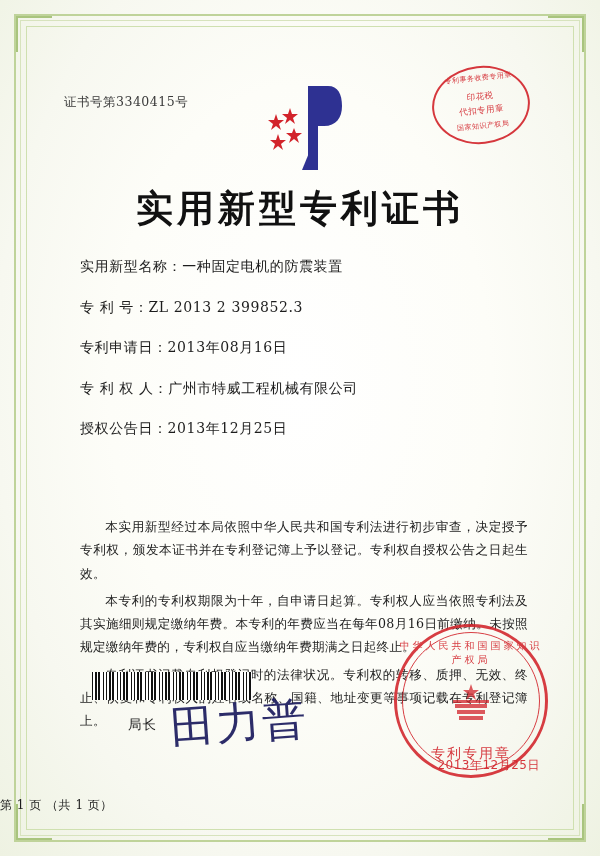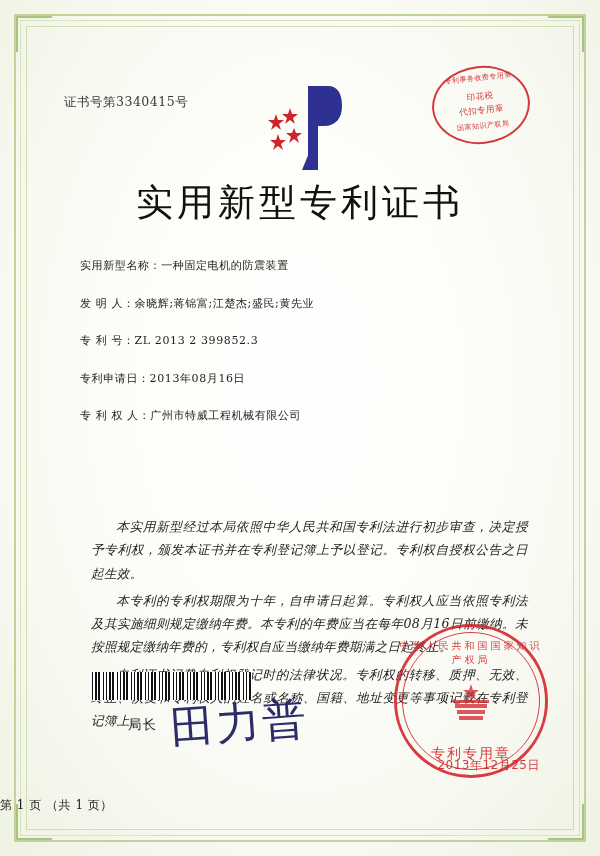--- a/index.html
+++ b/index.html
@@ -70,43 +70,43 @@
     position:absolute;left:0;right:0;text-align:center;
     font-size:7px;letter-spacing:.5px;line-height:1.15;
     font-family:"DejaVu Sans","Liberation Sans",sans-serif;
   }
   .seal-top .l1{top:6px;}
   .seal-top .l2{top:24px;font-size:8.5px;}
   .seal-top .l3{top:38px;font-size:8.5px;}
   .seal-top .l4{top:54px;}
 
   .title{
-    position:absolute;left:0;right:0;top:178px;
+    position:absolute;left:0;right:0;top:184px;
     text-align:center;
-    font-size:37px;font-weight:normal;letter-spacing:4px;
+    font-size:37px;font-weight:bold;letter-spacing:4px;
     color:#111;
     font-family:"DejaVu Serif","Liberation Serif",serif;
   }
 
   .fields{
     position:absolute;left:80px;top:258px;right:70px;
   }
   .field{
-    font-size:11px;color:#1d1d1d;margin-bottom:22.5px;letter-spacing:.6px;
+    font-size:14px;color:#1d1d1d;margin-bottom:22.5px;letter-spacing:.6px;
     white-space:nowrap;
   }
   .field .lbl{display:inline;}
   .field .val{display:inline;}
 
   .paras{
     position:absolute;left:80px;right:72px;top:515px;
     font-size:12.6px;line-height:1.85;color:#1d1d1d;
     text-align:justify;letter-spacing:.3px;
   }
-  .paras p{margin:0 0 4px 11px;text-indent:2em;font-style:italic;}
+  .paras p{margin:0 0 4px 0;text-indent:2em;}
 
   .barcode{
     position:absolute;left:92px;top:672px;width:160px;height:28px;
     background:repeating-linear-gradient(90deg,
       #111 0 1px, #fff 1px 3px, #111 3px 5px, #fff 5px 6px,
       #111 6px 8px, #fff 8px 11px, #111 11px 12px, #fff 12px 14px);
   }
 
   .director{
     position:absolute;left:128px;top:716px;
@@ -197,30 +197,30 @@
     <div class="st-line l4">国家知识产权局</div>
   </div>
 
   <div class="title">实用新型专利证书</div>
 
   <div class="fields">
     <div class="field">
       <span class="lbl">实用新型名称：</span><span class="val">一种固定电机的防震装置</span>
     </div>
     <div class="field">
-      <span class="lbl">发 明 人：</span><span class="val">余晓辉;蒋锦富;江楚杰;盛民;黄先业</span>
-    </div>
-    <div class="field">
       <span class="lbl">专 利 号：</span><span class="val">ZL 2013 2 399852.3</span>
     </div>
     <div class="field">
       <span class="lbl">专利申请日：</span><span class="val">2013年08月16日</span>
     </div>
     <div class="field">
       <span class="lbl">专 利 权 人：</span><span class="val">广州市特威工程机械有限公司</span>
+    </div>
+    <div class="field">
+      <span class="lbl">授权公告日：</span><span class="val">2013年12月25日</span>
     </div>
   </div>
 
   <div class="paras">
     <p>本实用新型经过本局依照中华人民共和国专利法进行初步审查，决定授予专利权，颁发本证书并在专利登记簿上予以登记。专利权自授权公告之日起生效。</p>
     <p>本专利的专利权期限为十年，自申请日起算。专利权人应当依照专利法及其实施细则规定缴纳年费。本专利的年费应当在每年08月16日前缴纳。未按照规定缴纳年费的，专利权自应当缴纳年费期满之日起终止。</p>
     <p>专利证书记载专利权登记时的法律状况。专利权的转移、质押、无效、终止、恢复和专利权人的姓名或名称、国籍、地址变更等事项记载在专利登记簿上。</p>
   </div>
 
   <div class="barcode"></div>

